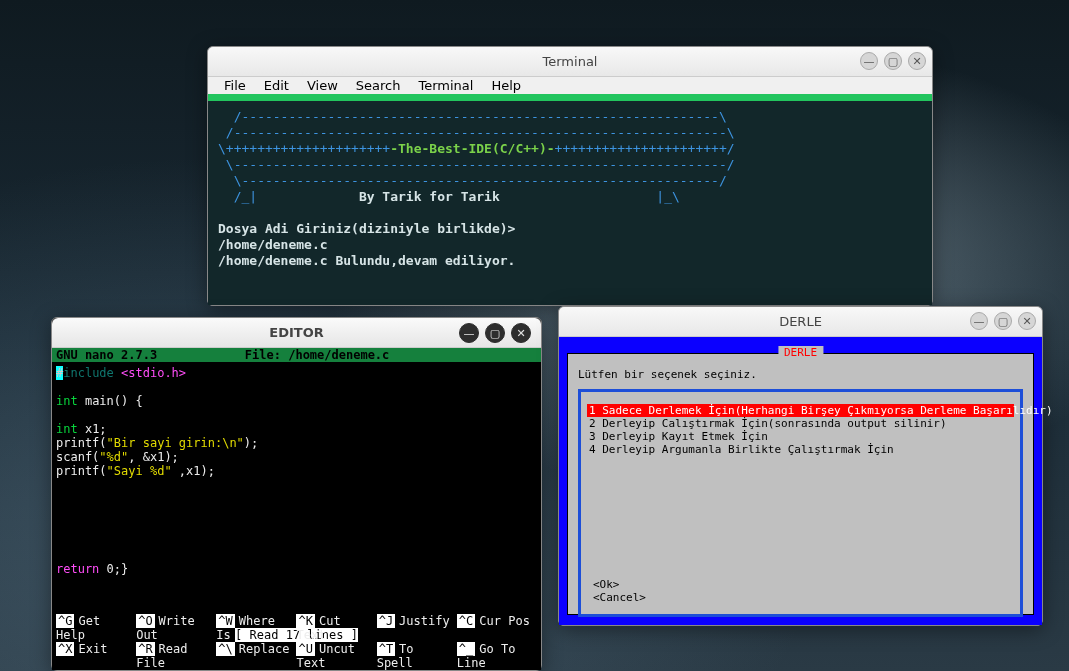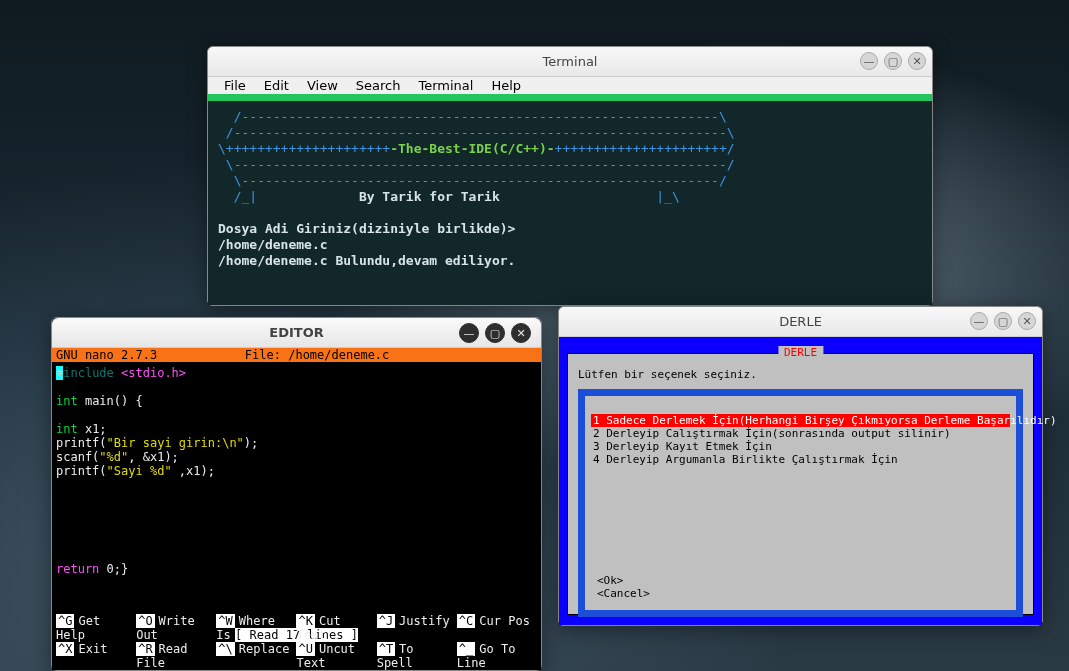--- a/index.html
+++ b/index.html
@@ -82,24 +82,25 @@
 #editor-window .win-controls { right: 10px; }
 #editor-window .win-btn { background:#2e2e2e; border-color:#2e2e2e; color:#e4e4e4; width:20px; height:20px;}
 #editor-body {
   flex: 1; background: #000; color: #ccc;
   font-family: "DejaVu Sans Mono", monospace;
   font-size: 12px; line-height: 14px;
   padding: 0;
   position: relative;
 }
 .nano-header {
-  background: #f97316; color: #000;
+  background: #15803d; color: #000;
   display: flex;
   font-size: 12px;
   padding: 0 4px;
+  font-weight: bold;
 }
 .nano-header .nh-left { flex: 0 0 auto; }
 .nano-header .nh-center { flex: 1; text-align: center; }
 .nano-code { padding: 4px 4px 0 4px; white-space: pre; }
 .kw-green { color: #08d43c; }
 .kw-cyan { color: #0f766e; }
 .kw-magenta { color: #ff4df8; }
 .kw-yellow { color: #e2db00; }
 .kw-white { color: #ededed; }
 .cursor-block { background:#0fffff; }
@@ -133,22 +134,22 @@
   font-size: 11px; color: #000;
   padding: 14px 10px 10px 10px;
 }
 .derle-box-label {
   position: absolute; top: -8px; left: 50%; transform: translateX(-50%);
   background: #c0c0c0; padding: 0 6px;
   color: #ff0000; font-size: 11px;
 }
 .derle-inner {
   margin-top: 8px;
-  border: 7px solid #1d4ed8;
-  padding: 18px 6px 40px 6px;
+  border: 3px solid #1d4ed8;
+  padding: 12px 6px 40px 6px;
   position: relative;
   height: calc(100% - 8px);
 }
 .derle-opt { white-space: pre; padding: 0 2px; }
 .derle-opt.sel { background: #ff0000; color: #fff; }
 .derle-buttons {
   position: absolute; bottom: 10px; left: 12px; right: 0;
   display: flex; justify-content: flex-start; flex-direction: column;
 }
 .derle-buttons span { cursor: pointer;}

